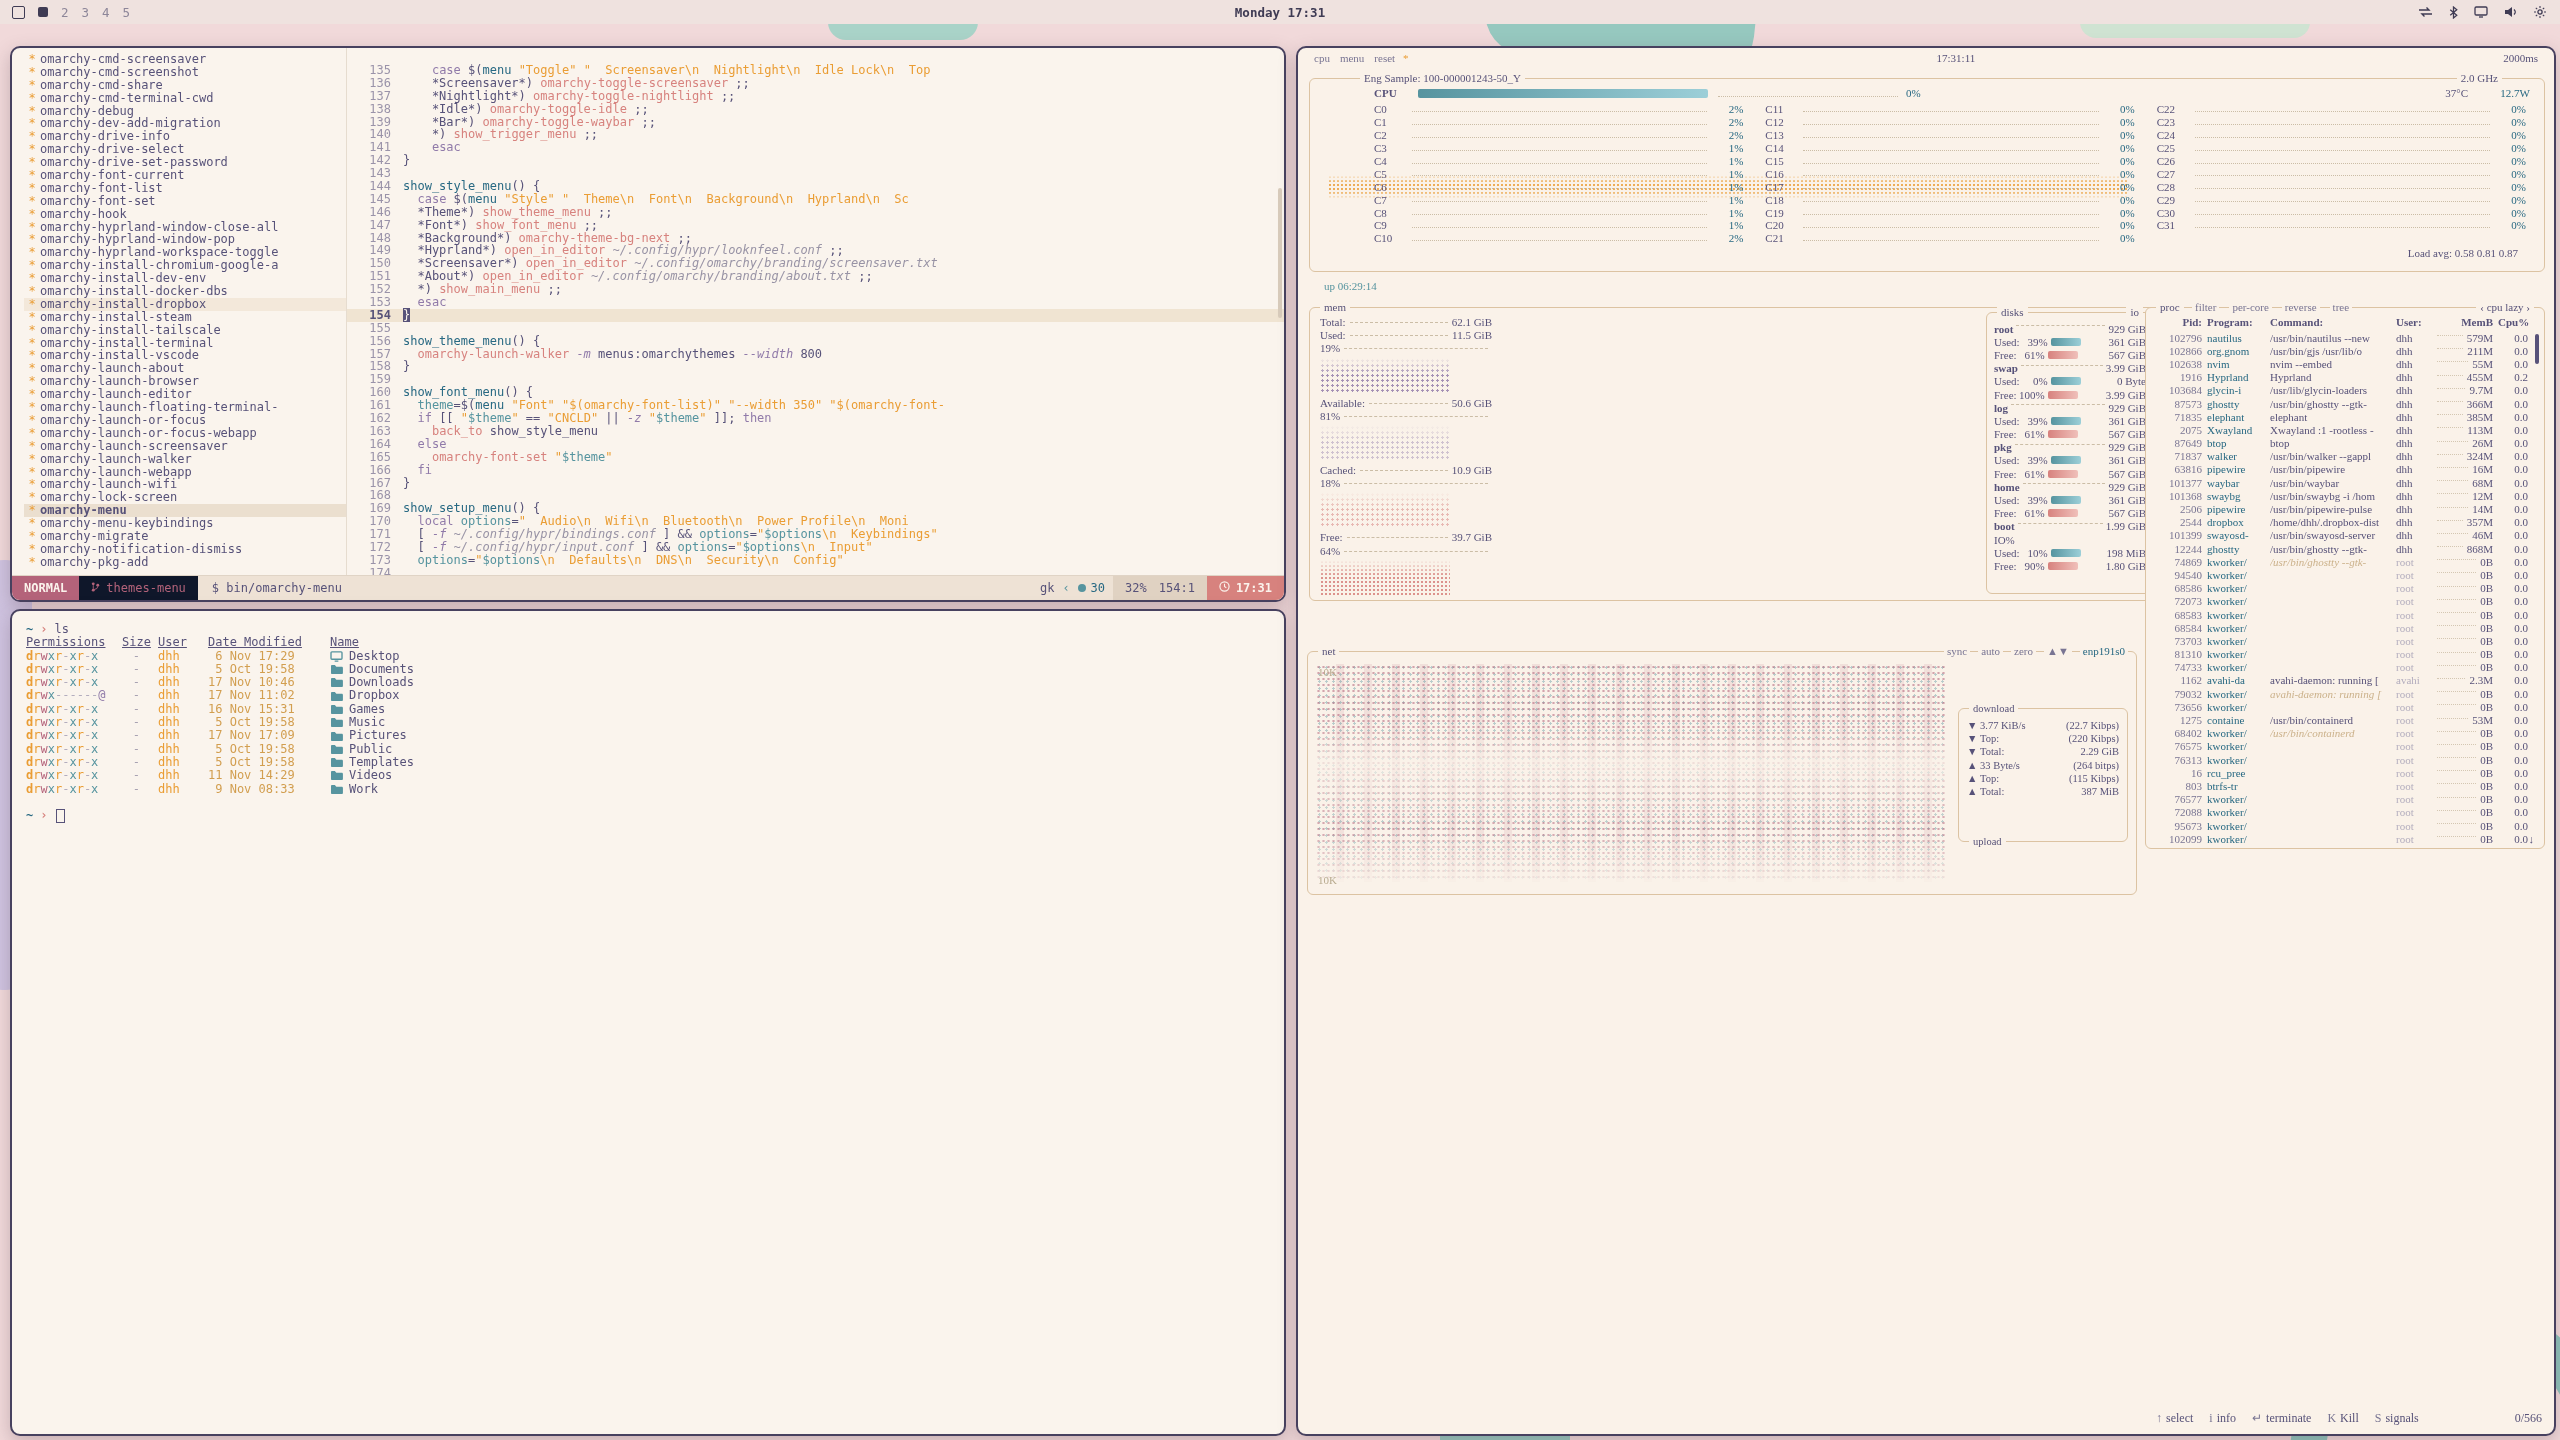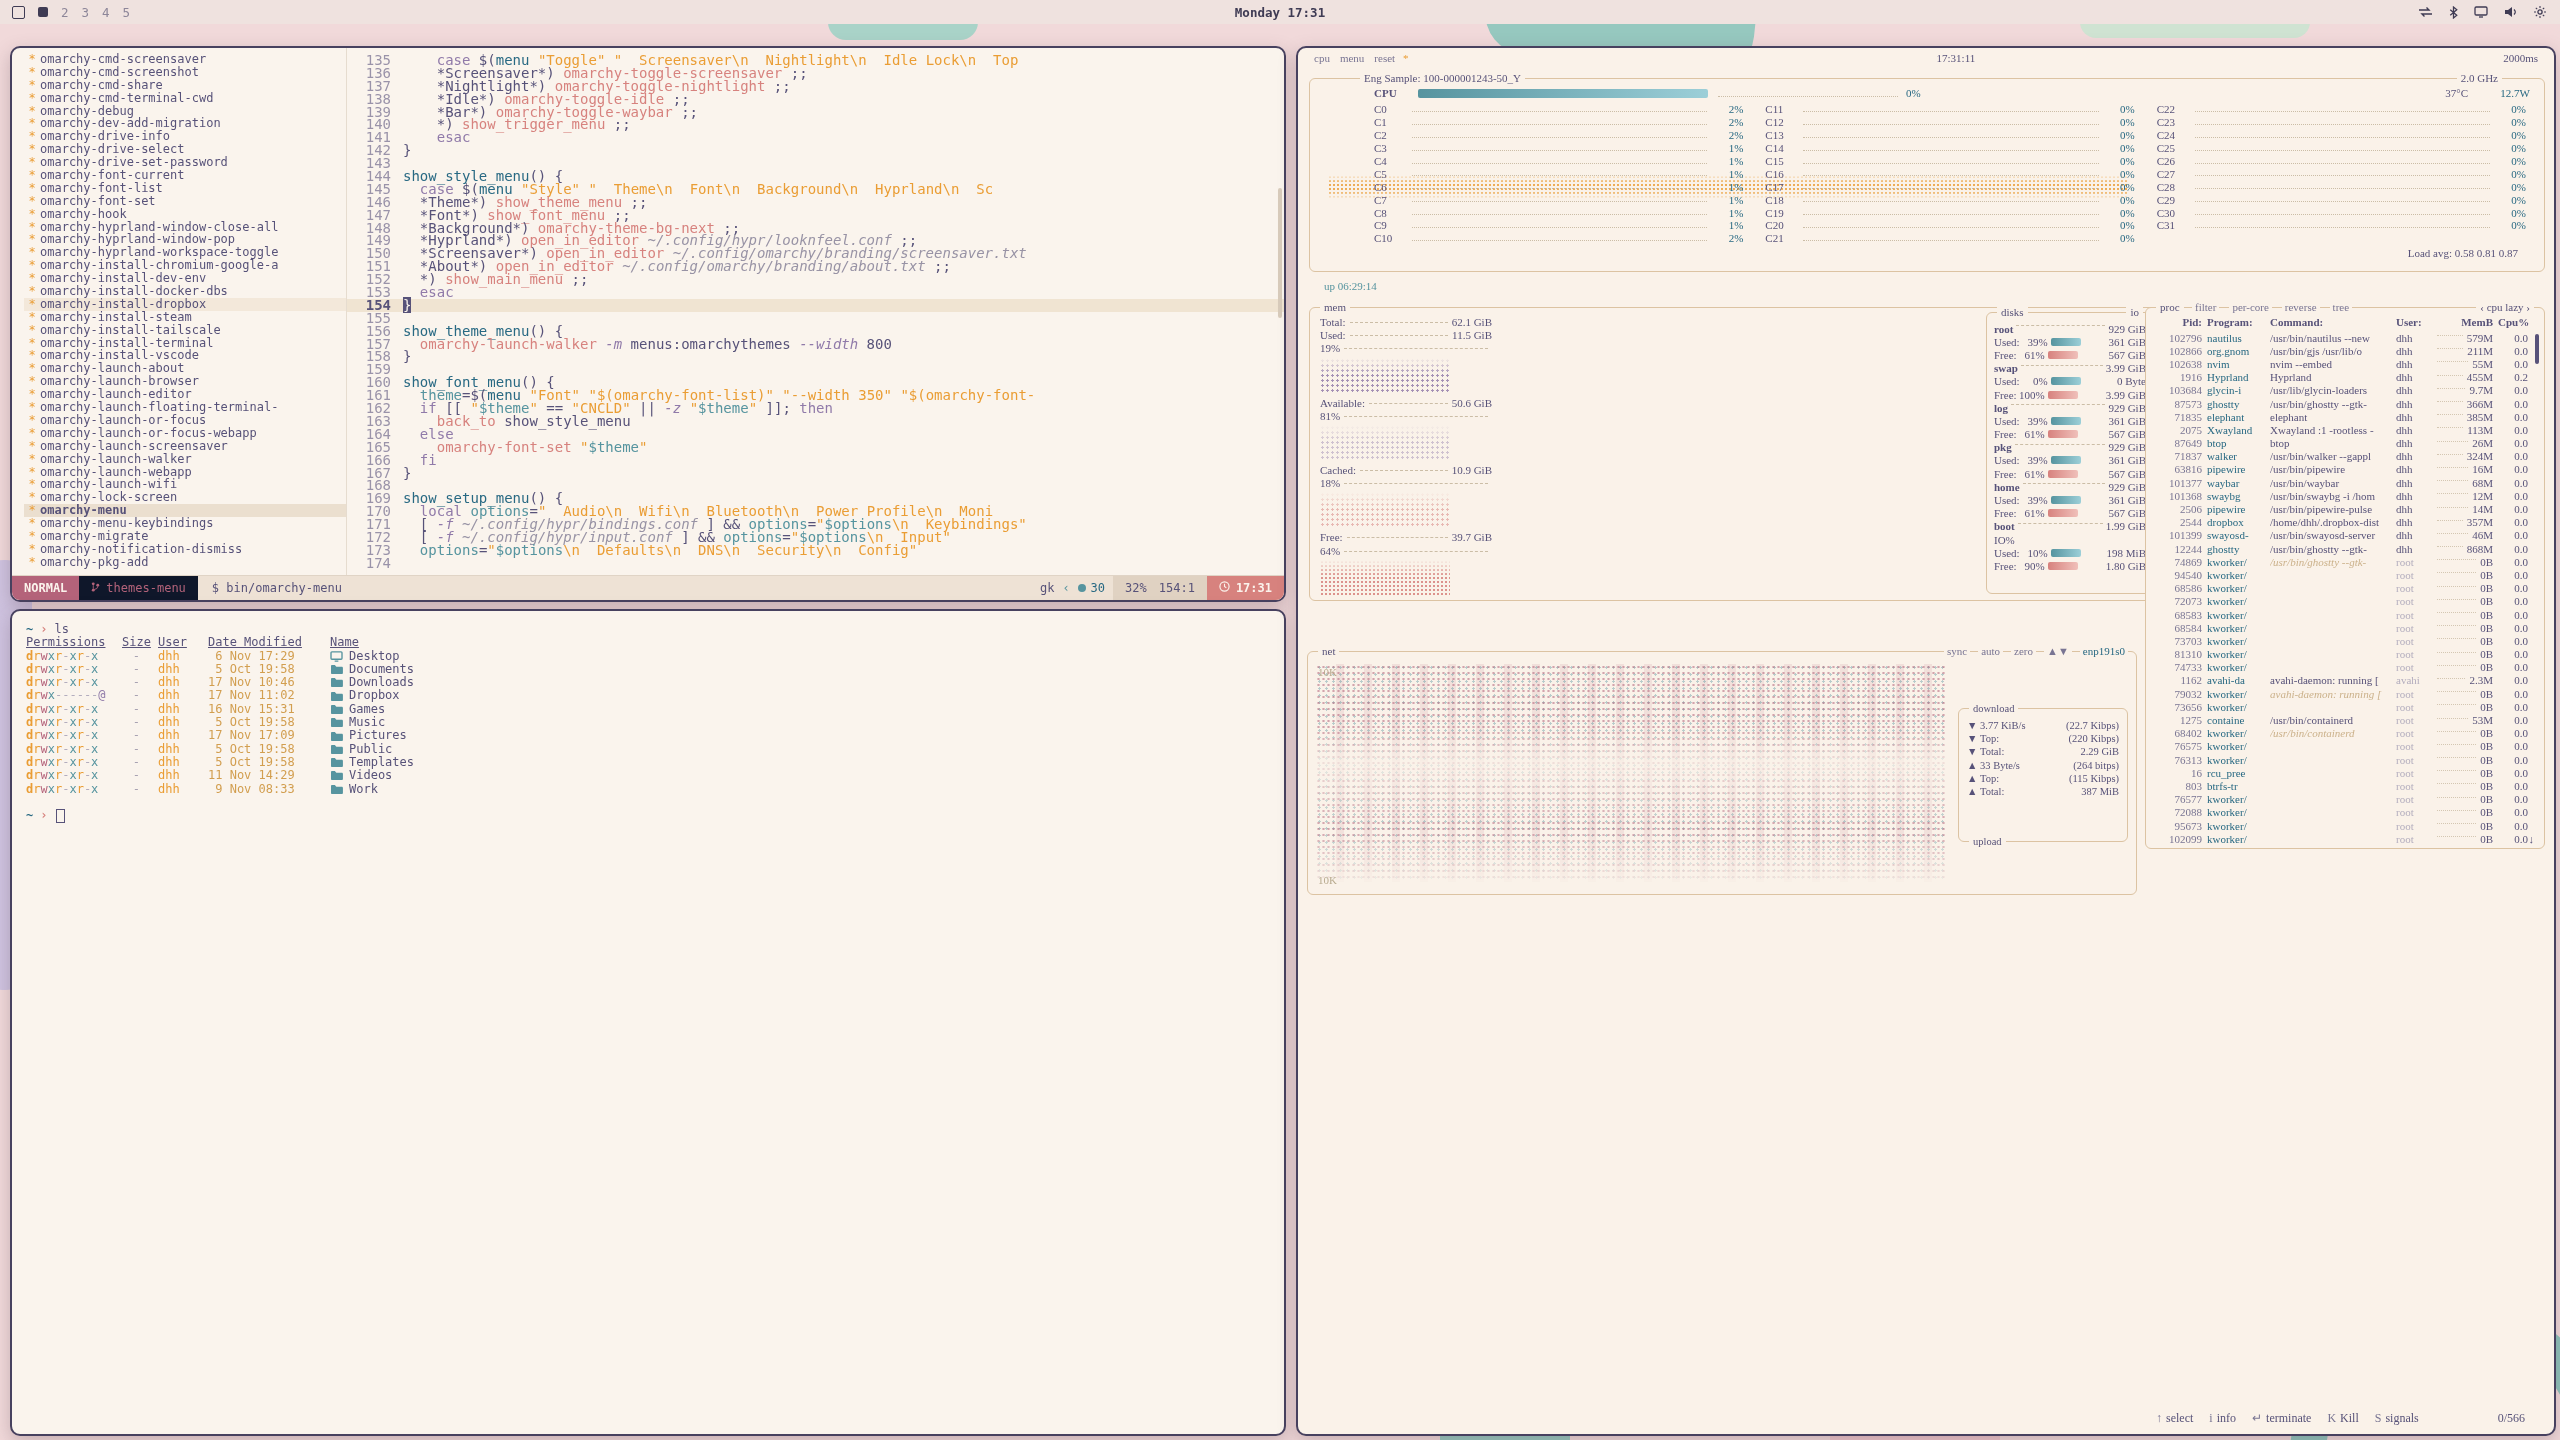--- a/index.html
+++ b/index.html
@@ -41,21 +41,21 @@
   
   .ed-main{flex:1;display:flex;overflow:hidden;}
   .filepane{width:322px;min-width:322px;padding:5px 0 0 12px;border-right:1px solid #e6dccf;
     font-size:12px;line-height:12.9px;overflow:hidden;}
   .file-row{display:flex;white-space:pre;height:12.9px;align-items:center;}
   .file-star{color:var(--gold);width:16px;text-align:center;}
   .file-name{color:var(--text);}
   .file-cursor{background:#f3e8da;}
   .file-open{background:#ebdfcf;}
   .file-open .file-name{font-weight:bold;}
-  .codepane{flex:1;padding-top:6px;font-size:14px;line-height:12.9px;overflow:hidden;position:relative;}
+  .codepane{flex:1;padding-top:16px;font-size:12px;line-height:12.9px;overflow:hidden;position:relative;}
   .code-row{display:flex;white-space:pre;height:12.9px;}
   .lnum{width:44px;min-width:44px;text-align:right;padding-right:12px;color:#9a93a9;}
   .code-row.current{background:#f0e4d2;}
   .code-row.current .lnum{color:var(--text);font-weight:bold;}
   .ltext{white-space:pre;}
   .tk-t{color:var(--text);} .tk-k{color:var(--purple);} .tk-s{color:var(--gold);}
   .tk-c{color:var(--rose);} .tk-f{color:var(--pine);} .tk-v{color:var(--teal);}
   .tk-m{color:var(--dim);font-style:italic;} .tk-o{color:var(--purple);font-style:italic;}
   .tk-C{background:var(--text);color:var(--win);}
   .code-scroll{position:absolute;right:2px;top:140px;width:4px;height:130px;background:#d8cbbb;border-radius:2px;}
@@ -179,21 +179,21 @@
   .p-pid{text-align:right;color:var(--muted);}
   .p-prog{color:var(--pine);overflow:hidden;white-space:nowrap;}
   .p-cmd{overflow:hidden;white-space:nowrap;}
   .ghost .p-cmd{color:#cbb18a;font-style:italic;}
   .u-dim .p-user{color:#b3adbe;}
   .p-mem{display:flex;align-items:center;}
   .p-mem .lead{flex:1;border-bottom:1px dotted #d4c7b2;margin-right:4px;transform:translateY(-2px);}
   .p-cpu{text-align:right;}
   .proc-scroll{position:absolute;right:5px;top:26px;width:4px;height:30px;background:var(--text);border-radius:2px;}
   .scroll-down{position:absolute;right:10px;bottom:3px;color:var(--text);}
-  .proc-footer{position:absolute;left:858px;right:29px;bottom:8px;display:flex;gap:16px;align-items:center;font-size:12px;}
+  .proc-footer{position:absolute;left:858px;right:12px;bottom:8px;display:flex;gap:16px;align-items:center;font-size:12px;}
   .fkey{color:var(--muted);margin-right:4px;}
   .proc-count{margin-left:auto;color:var(--text);}
   svg{flex:none;}
 </style>
 </head>
 <body>
 
 <div class="wp">
   <div class="wp-teal1"></div>
   <div class="wp-teal2"></div>

